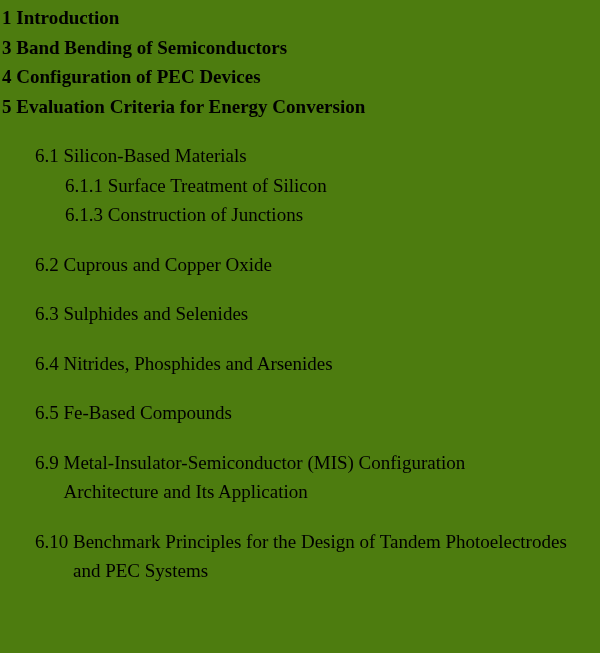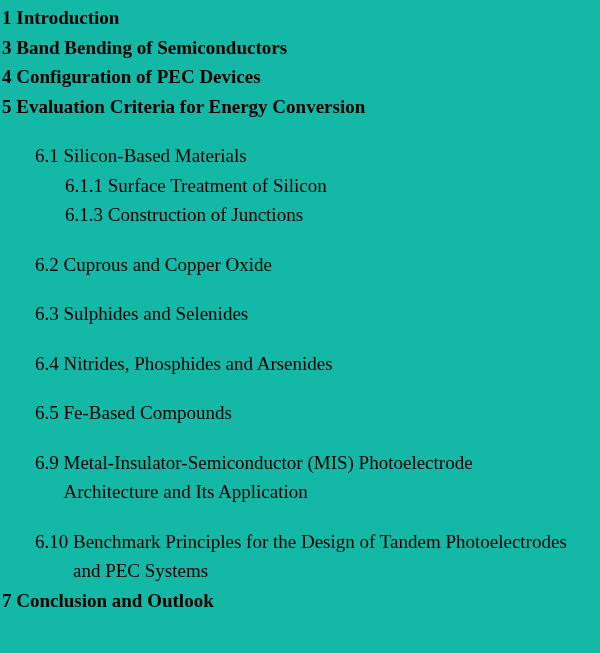--- a/index.html
+++ b/index.html
@@ -12,21 +12,21 @@
   }
   .page {
     width: 600px;
     height: 653px;
     box-sizing: border-box;
     padding: 3px 6px 0 2px;
     font-family: "Liberation Serif", "DejaVu Serif", serif;
     font-size: 19px;
     line-height: 29.5px;
     color: #000000;
-    background: #14b8a6;
+    background: #4d7c0f;
   }
   .toc-entry {
     white-space: nowrap;
   }
   .toc-entry.bold {
     font-weight: bold;
   }
   .toc-entry.level-1 { padding-left: 0px; }
   .toc-entry.level-2 { padding-left: 33px; margin-top: 20px; }
   .toc-entry.level-3 { padding-left: 63px; }
@@ -45,17 +45,16 @@
       <div class="toc-entry level-1 bold"><span class="num">3</span> <span class="title"><span>Band Bending of Semiconductors</span></span></div>
       <div class="toc-entry level-1 bold"><span class="num">4</span> <span class="title"><span>Configuration of PEC Devices</span></span></div>
       <div class="toc-entry level-1 bold"><span class="num">5</span> <span class="title"><span>Evaluation Criteria for Energy Conversion</span></span></div>
       <div class="toc-entry level-2"><span class="num">6.1</span> <span class="title"><span>Silicon-Based Materials</span></span></div>
       <div class="toc-entry level-3"><span class="num">6.1.1</span> <span class="title"><span>Surface Treatment of Silicon</span></span></div>
       <div class="toc-entry level-3"><span class="num">6.1.3</span> <span class="title"><span>Construction of Junctions</span></span></div>
       <div class="toc-entry level-2"><span class="num">6.2</span> <span class="title"><span>Cuprous and Copper Oxide</span></span></div>
       <div class="toc-entry level-2"><span class="num">6.3</span> <span class="title"><span>Sulphides and Selenides</span></span></div>
       <div class="toc-entry level-2"><span class="num">6.4</span> <span class="title"><span>Nitrides, Phosphides and Arsenides</span></span></div>
       <div class="toc-entry level-2"><span class="num">6.5</span> <span class="title"><span>Fe-Based Compounds</span></span></div>
-      <div class="toc-entry level-2"><span class="num">6.9</span> <span class="title"><span>Metal-Insulator-Semiconductor (MIS) Photoelectrode</span><br><span>Architecture and Its Application</span></span></div>
+      <div class="toc-entry level-2"><span class="num">6.9</span> <span class="title"><span>Metal-Insulator-Semiconductor (MIS) Configuration</span><br><span>Architecture and Its Application</span></span></div>
       <div class="toc-entry level-2"><span class="num">6.10</span> <span class="title"><span>Benchmark Principles for the Design of Tandem Photoelectrodes</span><br><span>and PEC Systems</span></span></div>
-      <div class="toc-entry level-1 bold"><span class="num">7</span> <span class="title"><span>Conclusion and Outlook</span></span></div>
     </div>
 </div>
 
 </body></html>

